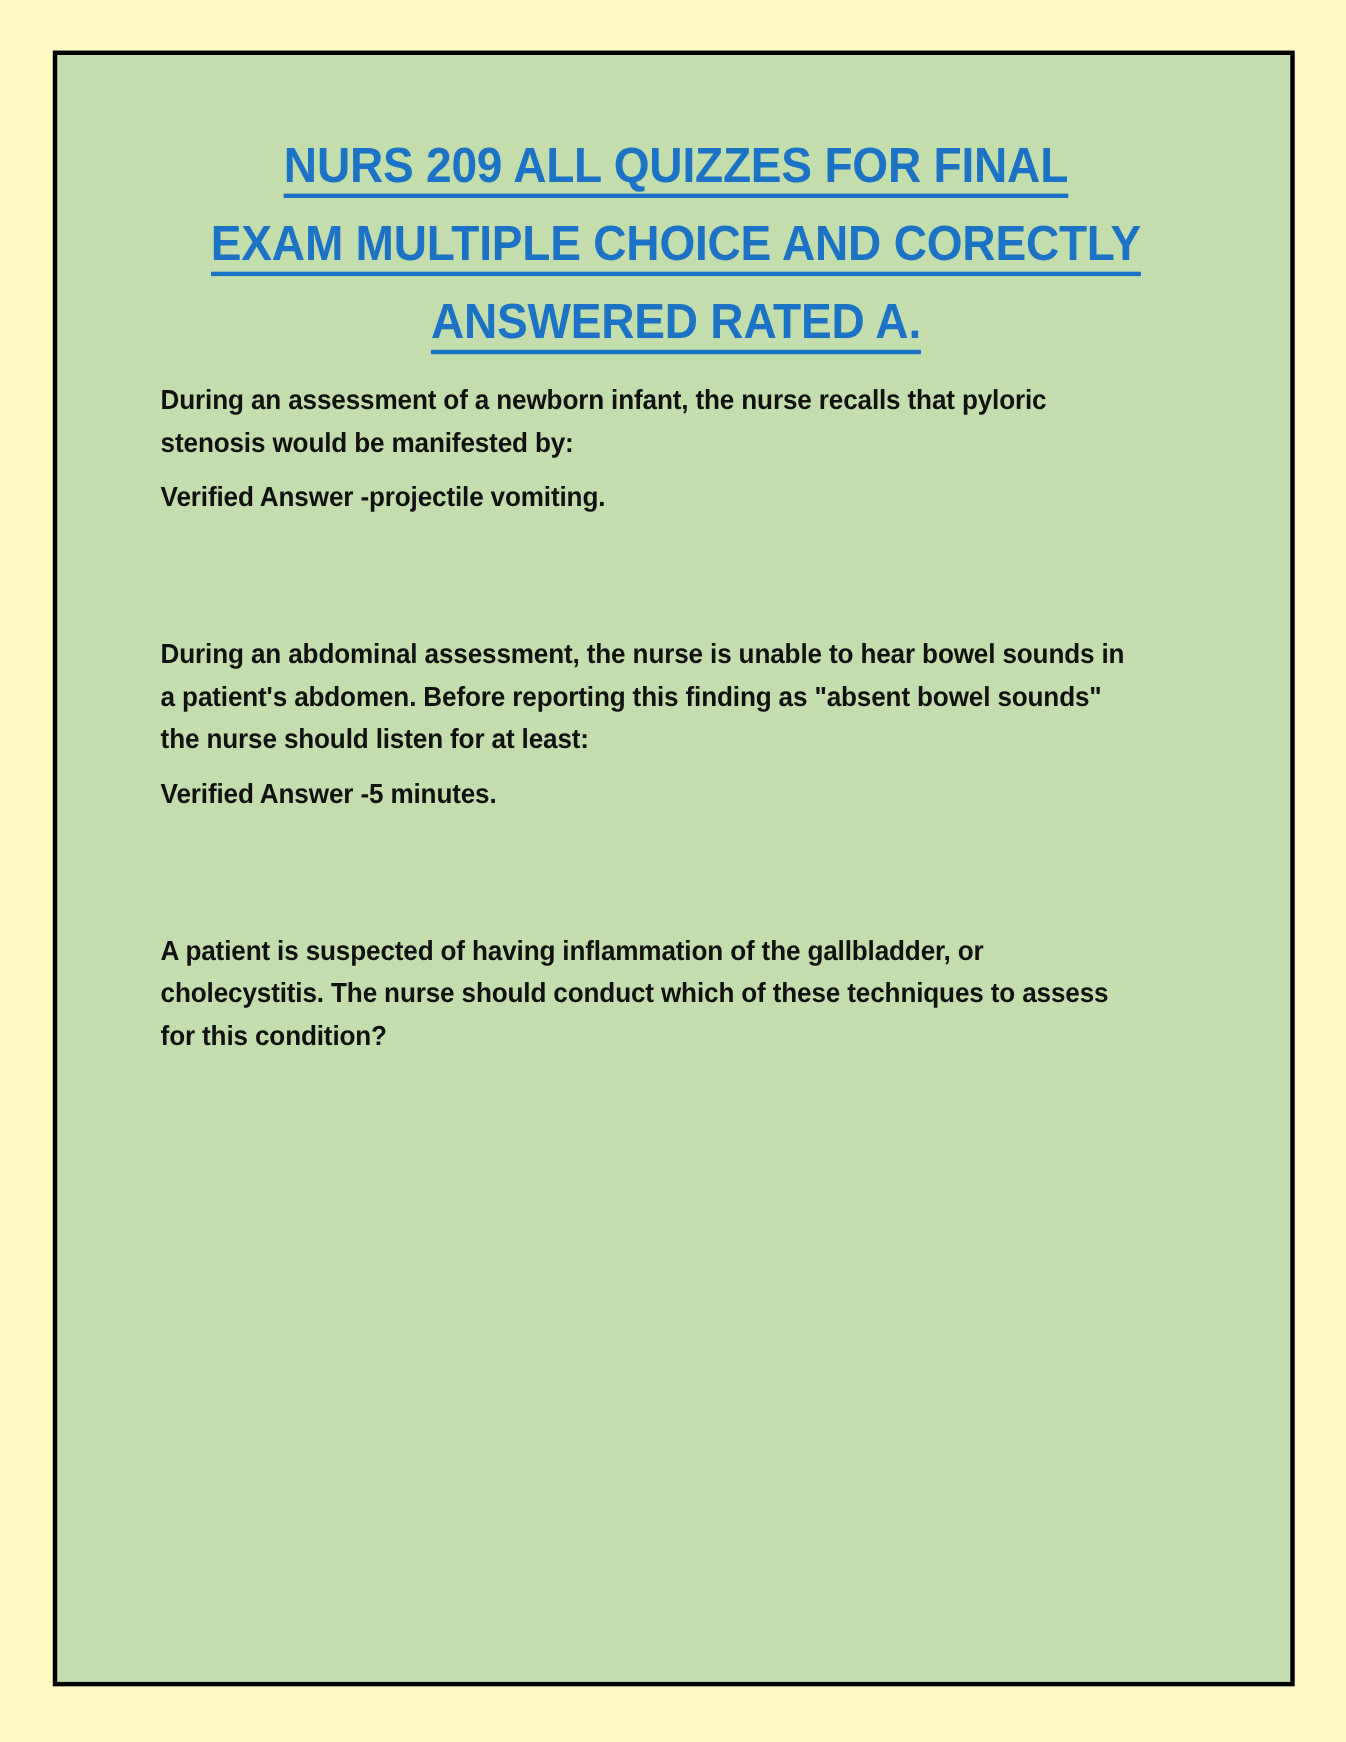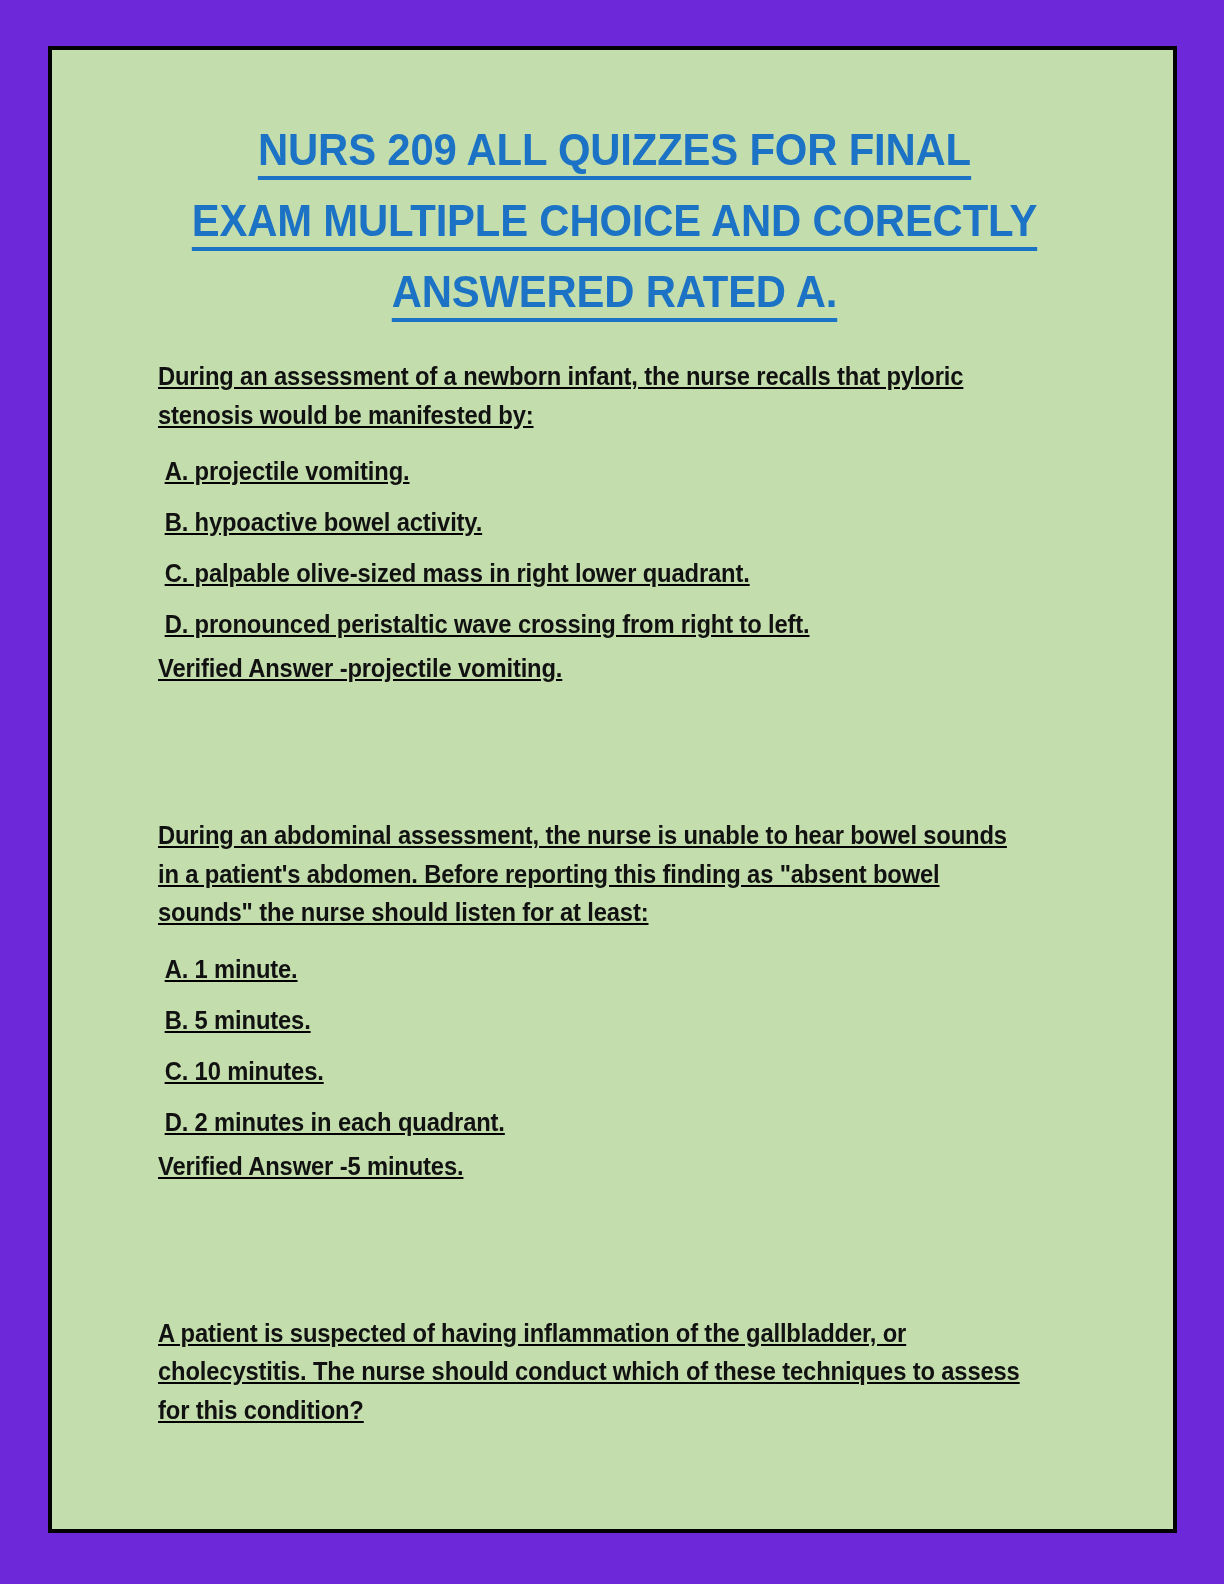--- a/index.html
+++ b/index.html
@@ -12,21 +12,21 @@
     height: 1584px;
     background: #c3deac;
     font-family: "Liberation Sans", "DejaVu Sans", sans-serif;
     overflow: hidden;
   }
 
   .page {
     position: relative;
     width: 1224px;
     height: 1584px;
-    background: #6d28d9;
+    background: #fef9c3;
   }
 
   
   .doc-frame {
     position: absolute;
     left: 48px;
     top: 46px;
     width: 1129px;
     height: 1487px;
     box-sizing: border-box;
@@ -60,23 +60,22 @@
     display: block;
     white-space: nowrap;
   }
   .doc-title .t-line > span {
     border-bottom: 4px solid #1c72c4;
     padding-bottom: 1px;
   }
 
   
   .qblock {
-    margin: 16px;
+    margin: 4px;
     padding: 0;
-    text-decoration: underline;
   }
   .qblock-gap {
     height: 98px;
   }
   .q-stem {
     margin: 0;
     font-size: 25px;
     line-height: 38.5px;
     font-weight: bold;
     color: #111111;
@@ -132,40 +131,28 @@
         <span class="t-line"><span>NURS 209 ALL QUIZZES FOR FINAL</span></span>
         <span class="t-line"><span>EXAM MULTIPLE CHOICE AND CORECTLY</span></span>
         <span class="t-line"><span>ANSWERED RATED A.</span></span>
       </h1>
 
       <div class="stem-spacer-top"></div>
 
       <div class="qblock">
         <p class="q-stem">During an assessment of a newborn infant, the nurse recalls that pyloric stenosis would be manifested by:</p>
         <div class="stem-to-options"></div>
-        <ul class="q-options">
-          <li class="q-option">A. projectile vomiting.</li>
-          <li class="q-option">B. hypoactive bowel activity.</li>
-          <li class="q-option">C. palpable olive-sized mass in right lower quadrant.</li>
-          <li class="q-option">D. pronounced peristaltic wave crossing from right to left.</li>
-        </ul>
         <p class="q-answer">Verified Answer -projectile vomiting.</p>
       </div>
 
       <div class="qblock-gap"></div>
 
       <div class="qblock">
         <p class="q-stem">During an abdominal assessment, the nurse is unable to hear bowel sounds in a patient's abdomen. Before reporting this finding as "absent bowel sounds" the nurse should listen for at least:</p>
         <div class="stem-to-options"></div>
-        <ul class="q-options">
-          <li class="q-option">A. 1 minute.</li>
-          <li class="q-option">B. 5 minutes.</li>
-          <li class="q-option">C. 10 minutes.</li>
-          <li class="q-option">D. 2 minutes in each quadrant.</li>
-        </ul>
         <p class="q-answer">Verified Answer -5 minutes.</p>
       </div>
 
       <div class="qblock-gap"></div>
 
       <div class="qblock">
         <p class="q-stem">A patient is suspected of having inflammation of the gallbladder, or cholecystitis. The nurse should conduct which of these techniques to assess for this condition?</p>
         <div class="stem-to-options"></div>
       </div>
 

